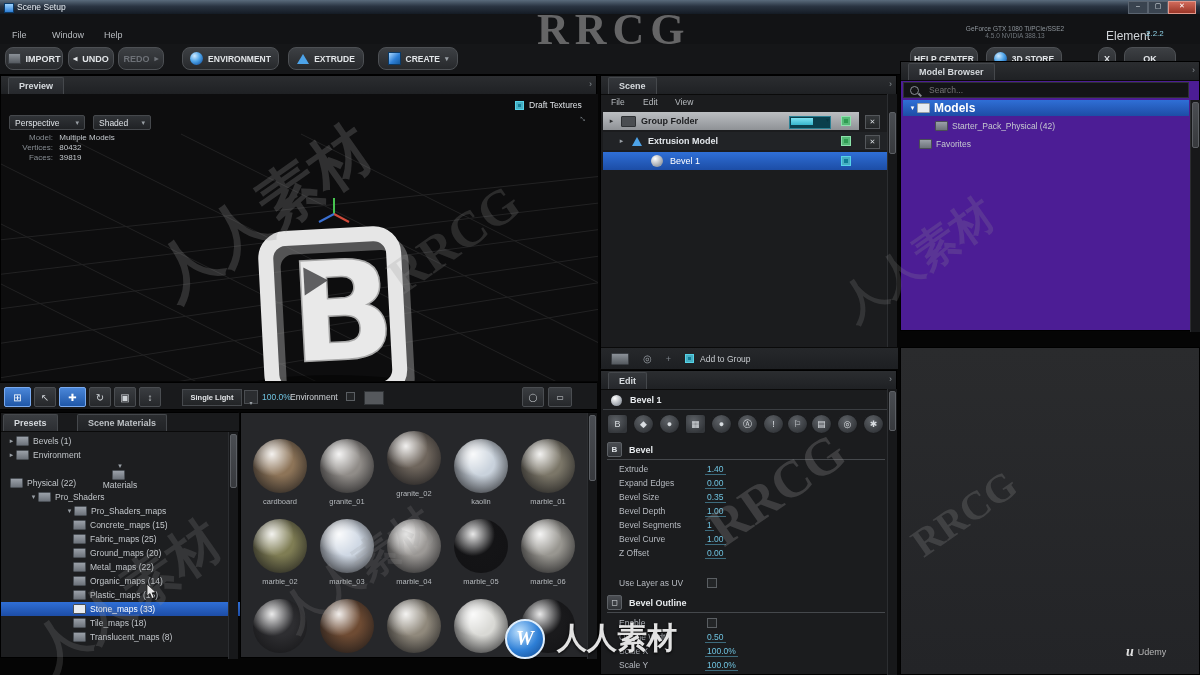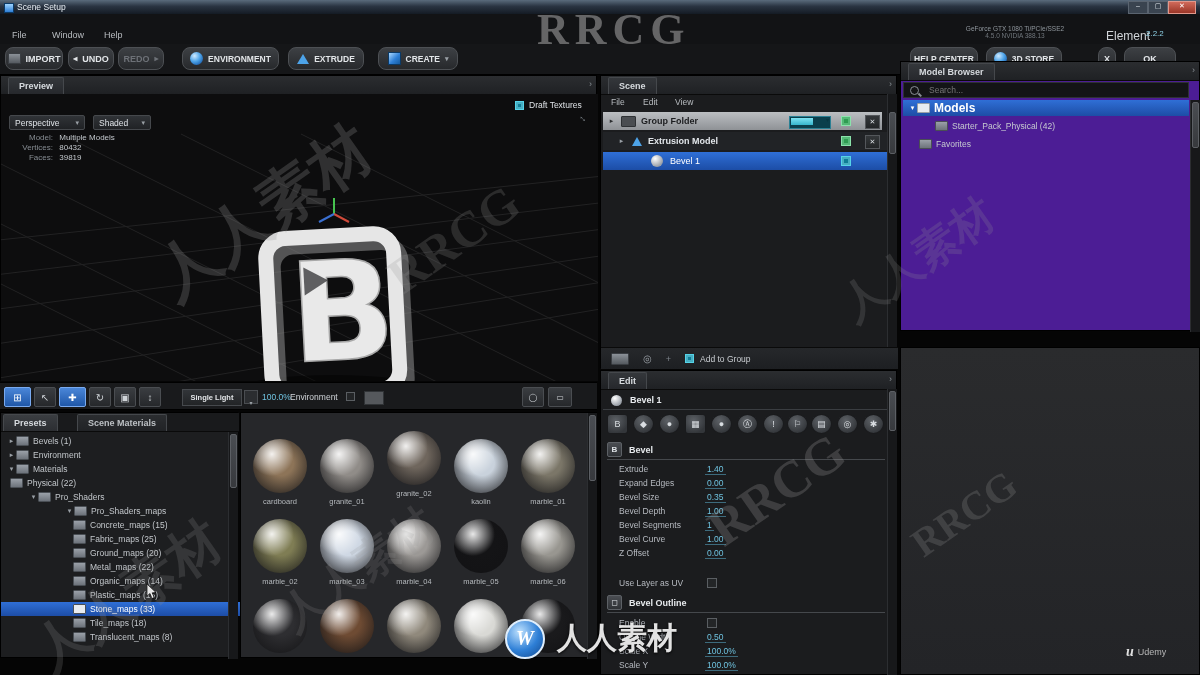--- a/index.html
+++ b/index.html
@@ -223,21 +223,21 @@
     <div class="trow" style="top:21px;padding-left:6px;">
         <span class="arr">▸</span>
         <span class="fico"></span>
         <span>Bevels (1)</span>
       </div>
     <div class="trow" style="top:35px;padding-left:6px;">
         <span class="arr">▸</span>
         <span class="fico"></span>
         <span>Environment</span>
       </div>
-    <div class="trow" style="top:49px;padding-left:6px;">
+    <div class="trow" style="top:49px;padding-left:6px;flex-direction:column;">
         <span class="arr">▾</span>
         <span class="fico"></span>
         <span>Materials</span>
       </div>
     <div class="trow" style="top:63px;">
         <span class="arr"></span>
         <span class="fico"></span>
         <span>Physical (22)</span>
       </div>
     <div class="trow" style="top:77px;padding-left:28px;">
@@ -361,21 +361,21 @@
     <div class="phead">
       <div class="ptab" style="left:7px;">
           <span>Scene</span>
         </div>
       <span class="parr">›</span>
     </div>
     <span class="abs menu-item" style="left:10px;top:21px;font-size:8.5px;">File</span>
     <span class="abs menu-item" style="left:42px;top:21px;font-size:8.5px;">Edit</span>
     <span class="abs menu-item" style="left:74px;top:21px;font-size:8.5px;">View</span>
 
-    <div class="abs" style="left:2px;top:36px;width:279px;height:18px;background:linear-gradient(#bcbfc2,#8f9296);display:flex;align-items:center;">
+    <div class="abs" style="left:2px;top:36px;width:256px;height:18px;background:linear-gradient(#bcbfc2,#8f9296);display:flex;align-items:center;">
       <span class="arr" style="color:#2a2c2e;margin-left:4px;">▸</span>
       <span style="width:13px;height:9px;background:#4a4d51;border:1px solid #2e3134;border-radius:1px;margin:0 5px;"></span>
       <span style="font-size:9px;font-weight:bold;color:#1c1d1f;">Group Folder</span>
       <div class="abs" style="left:186px;top:4px;width:40px;height:11px;background:#0b3f4c;border:1px solid #2a7f93;">
         <div style="position:absolute;left:1px;top:1px;width:22px;height:7px;background:linear-gradient(#7fe3f2,#36b5cc);"></div>
         <span style="position:absolute;right:1px;top:-1px;font-size:6px;color:#083741;">▾</span>
       </div>
       <span class="cb green abs" style="left:238px;top:4px;"></span>
       <span class="xbtn abs" style="left:262px;top:3px;">✕</span>
     </div>

